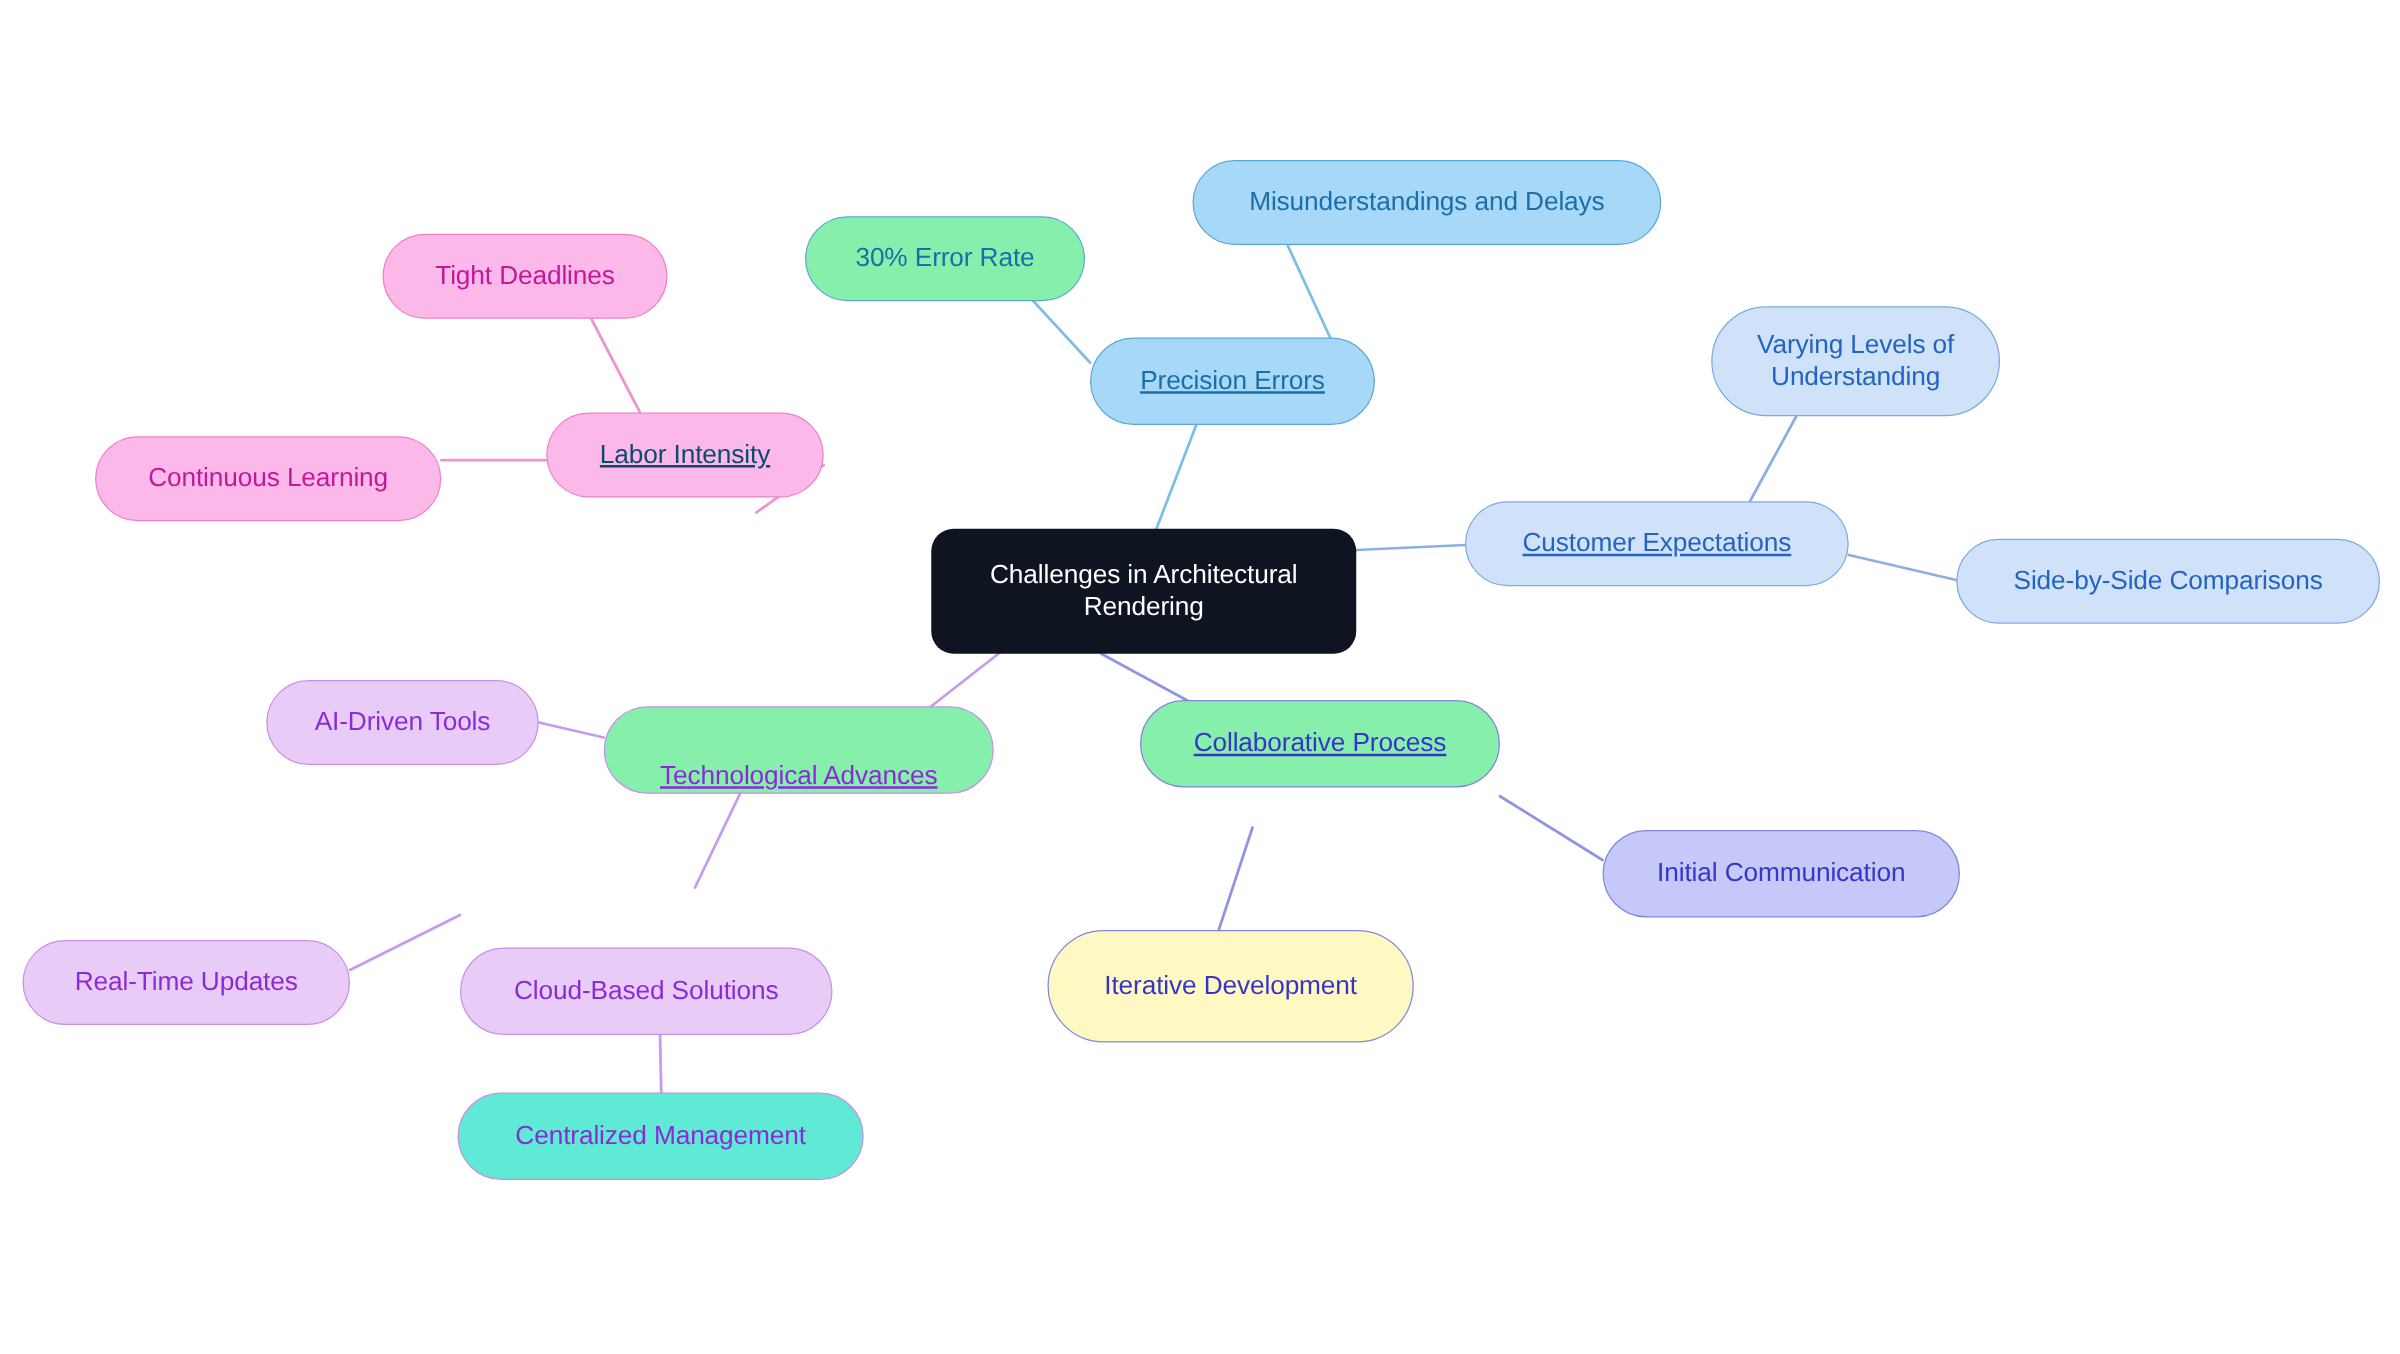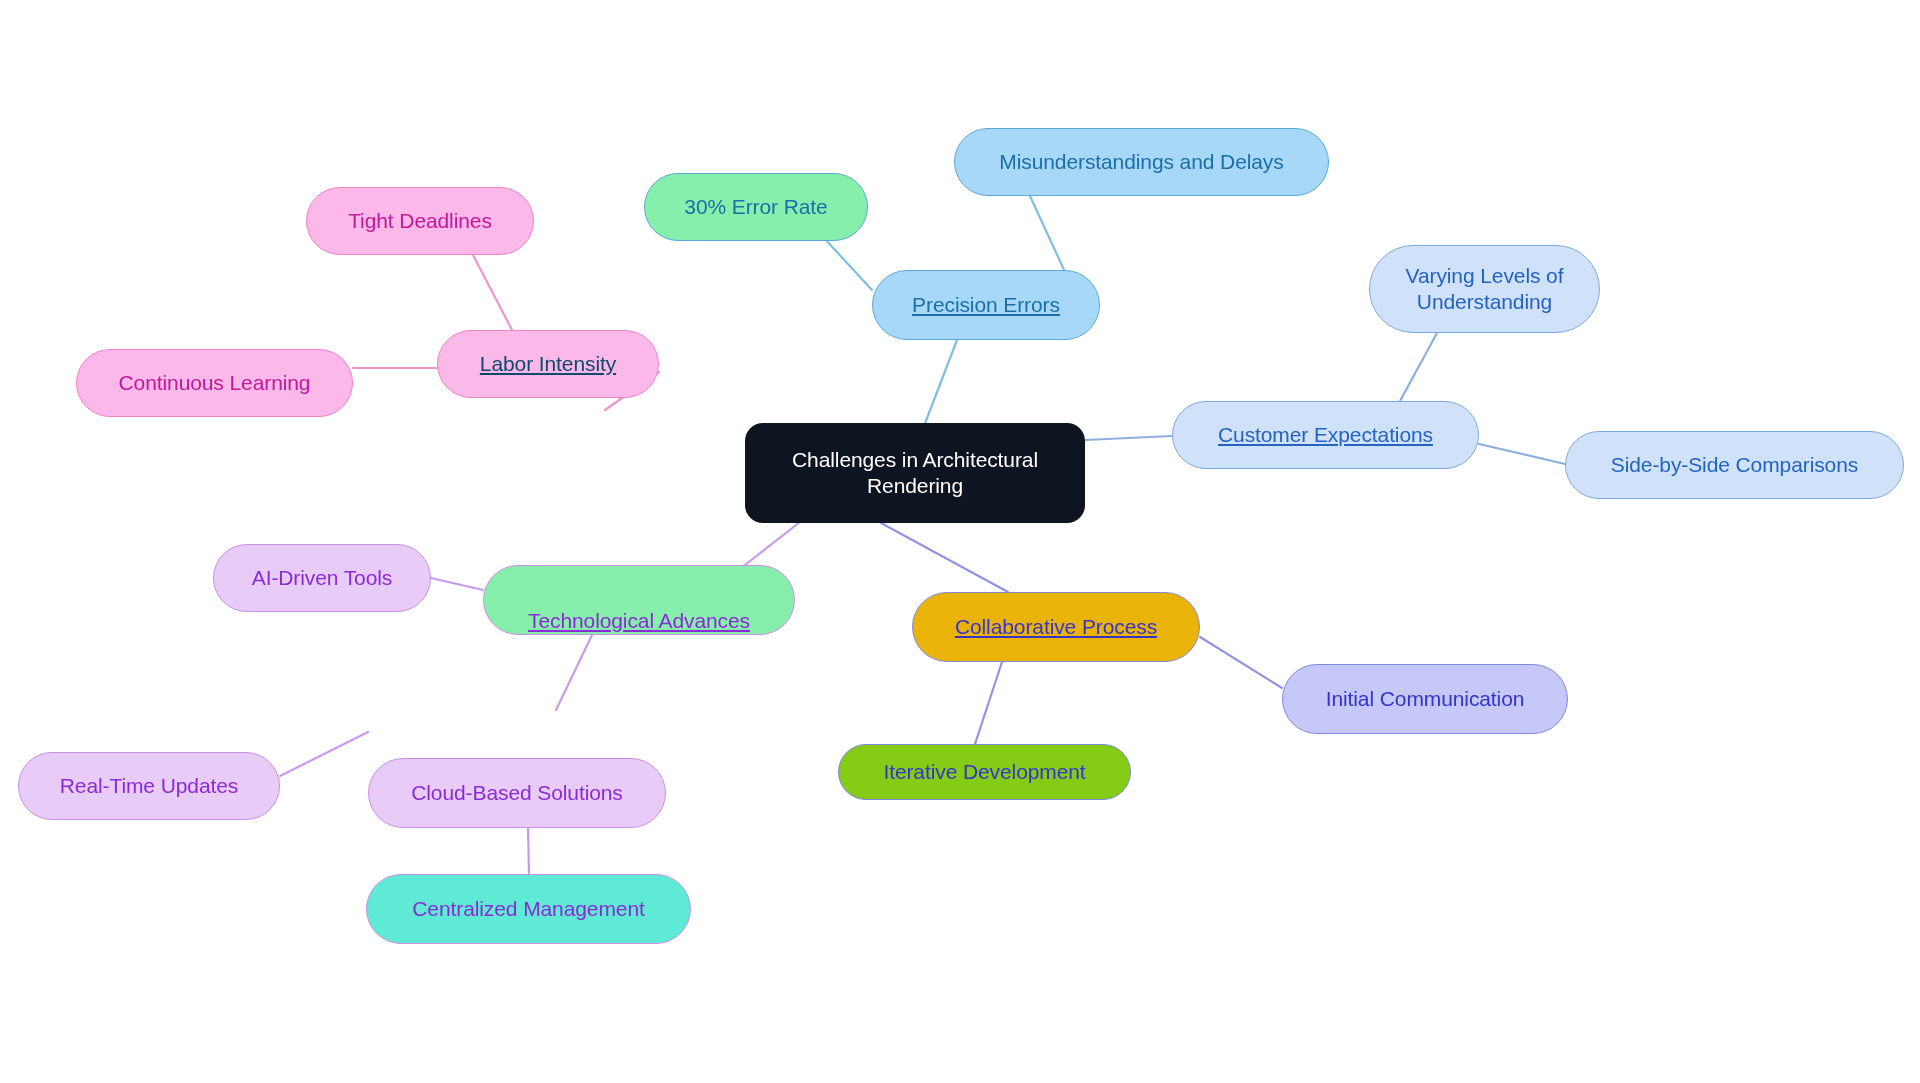--- a/index.html
+++ b/index.html
@@ -90,17 +90,17 @@
 Understanding</span></div>
       <div class="node node-leaf" style="left: 1565px; top: 431px; width: 339px; height: 68px; background: rgb(207, 226, 250); border-color: rgb(127, 169, 222); color: rgb(37, 99, 192);"><span>Side-by-Side Comparisons</span></div>
       <div class="node node-branch" style="left: 437px; top: 330px; width: 222px; height: 68px; background: rgb(251, 184, 232); border-color: rgb(238, 130, 200); color: #0c4a6e;"><span>Labor Intensity</span></div>
       <div class="node node-leaf" style="left: 306px; top: 187px; width: 228px; height: 68px; background: rgb(251, 184, 232); border-color: rgb(238, 130, 200); color: rgb(194, 24, 154);"><span>Tight Deadlines</span></div>
       <div class="node node-leaf" style="left: 76px; top: 334px; width: 277px; height: 68px; background: rgb(251, 184, 232); border-color: rgb(238, 130, 200); color: rgb(194, 24, 154); margin-top: 15px;"><span>Continuous Learning</span></div>
       <div class="node node-branch" style="left: 483px; top: 565px; width: 312px; height: 70px; background: #86efac; border-color: rgb(200, 143, 232); color: rgb(139, 43, 214); align-items: flex-end;"><span>Technological Advances</span></div>
       <div class="node node-leaf" style="left: 213px; top: 544px; width: 218px; height: 68px; background: rgb(232, 204, 247); border-color: rgb(200, 143, 232); color: rgb(139, 43, 214);"><span>AI-Driven Tools</span></div>
       <div class="node node-leaf" style="left: 368px; top: 710px; width: 298px; height: 70px; background: rgb(232, 204, 247); border-color: rgb(200, 143, 232); color: rgb(139, 43, 214); margin-top: 48px;"><span>Cloud-Based Solutions</span></div>
       <div class="node node-leaf" style="left: 18px; top: 752px; width: 262px; height: 68px; background: rgb(232, 204, 247); border-color: rgb(200, 143, 232); color: rgb(139, 43, 214);"><span>Real-Time Updates</span></div>
       <div class="node node-leaf" style="left: 366px; top: 874px; width: 325px; height: 70px; background: #5eead4; border-color: rgb(200, 143, 232); color: rgb(139, 43, 214);"><span>Centralized Management</span></div>
-      <div class="node node-branch" style="left: 912px; top: 592px; width: 288px; height: 70px; background: #eab308; border-color: rgb(130, 135, 222); color: rgb(55, 52, 201);"><span>Collaborative Process</span></div>
+      <div class="node node-branch" style="left: 912px; top: 560px; width: 288px; height: 70px; background: #86efac; border-color: rgb(130, 135, 222); color: rgb(55, 52, 201);"><span>Collaborative Process</span></div>
       <div class="node node-leaf" style="left: 1282px; top: 664px; width: 286px; height: 70px; background: rgb(197, 200, 248); border-color: rgb(130, 135, 222); color: rgb(55, 52, 201);"><span>Initial Communication</span></div>
-      <div class="node node-leaf" style="left: 838px; top: 744px; width: 293px; height: 56px; background: #84cc16; border-color: rgb(130, 135, 222); color: rgb(55, 52, 201);"><span>Iterative Development</span></div>
+      <div class="node node-leaf" style="left: 838px; top: 744px; width: 293px; height: 90px; background: #fef9c3; border-color: rgb(130, 135, 222); color: rgb(55, 52, 201);"><span>Iterative Development</span></div>
     </div>
 </div>
 
 </body></html>

